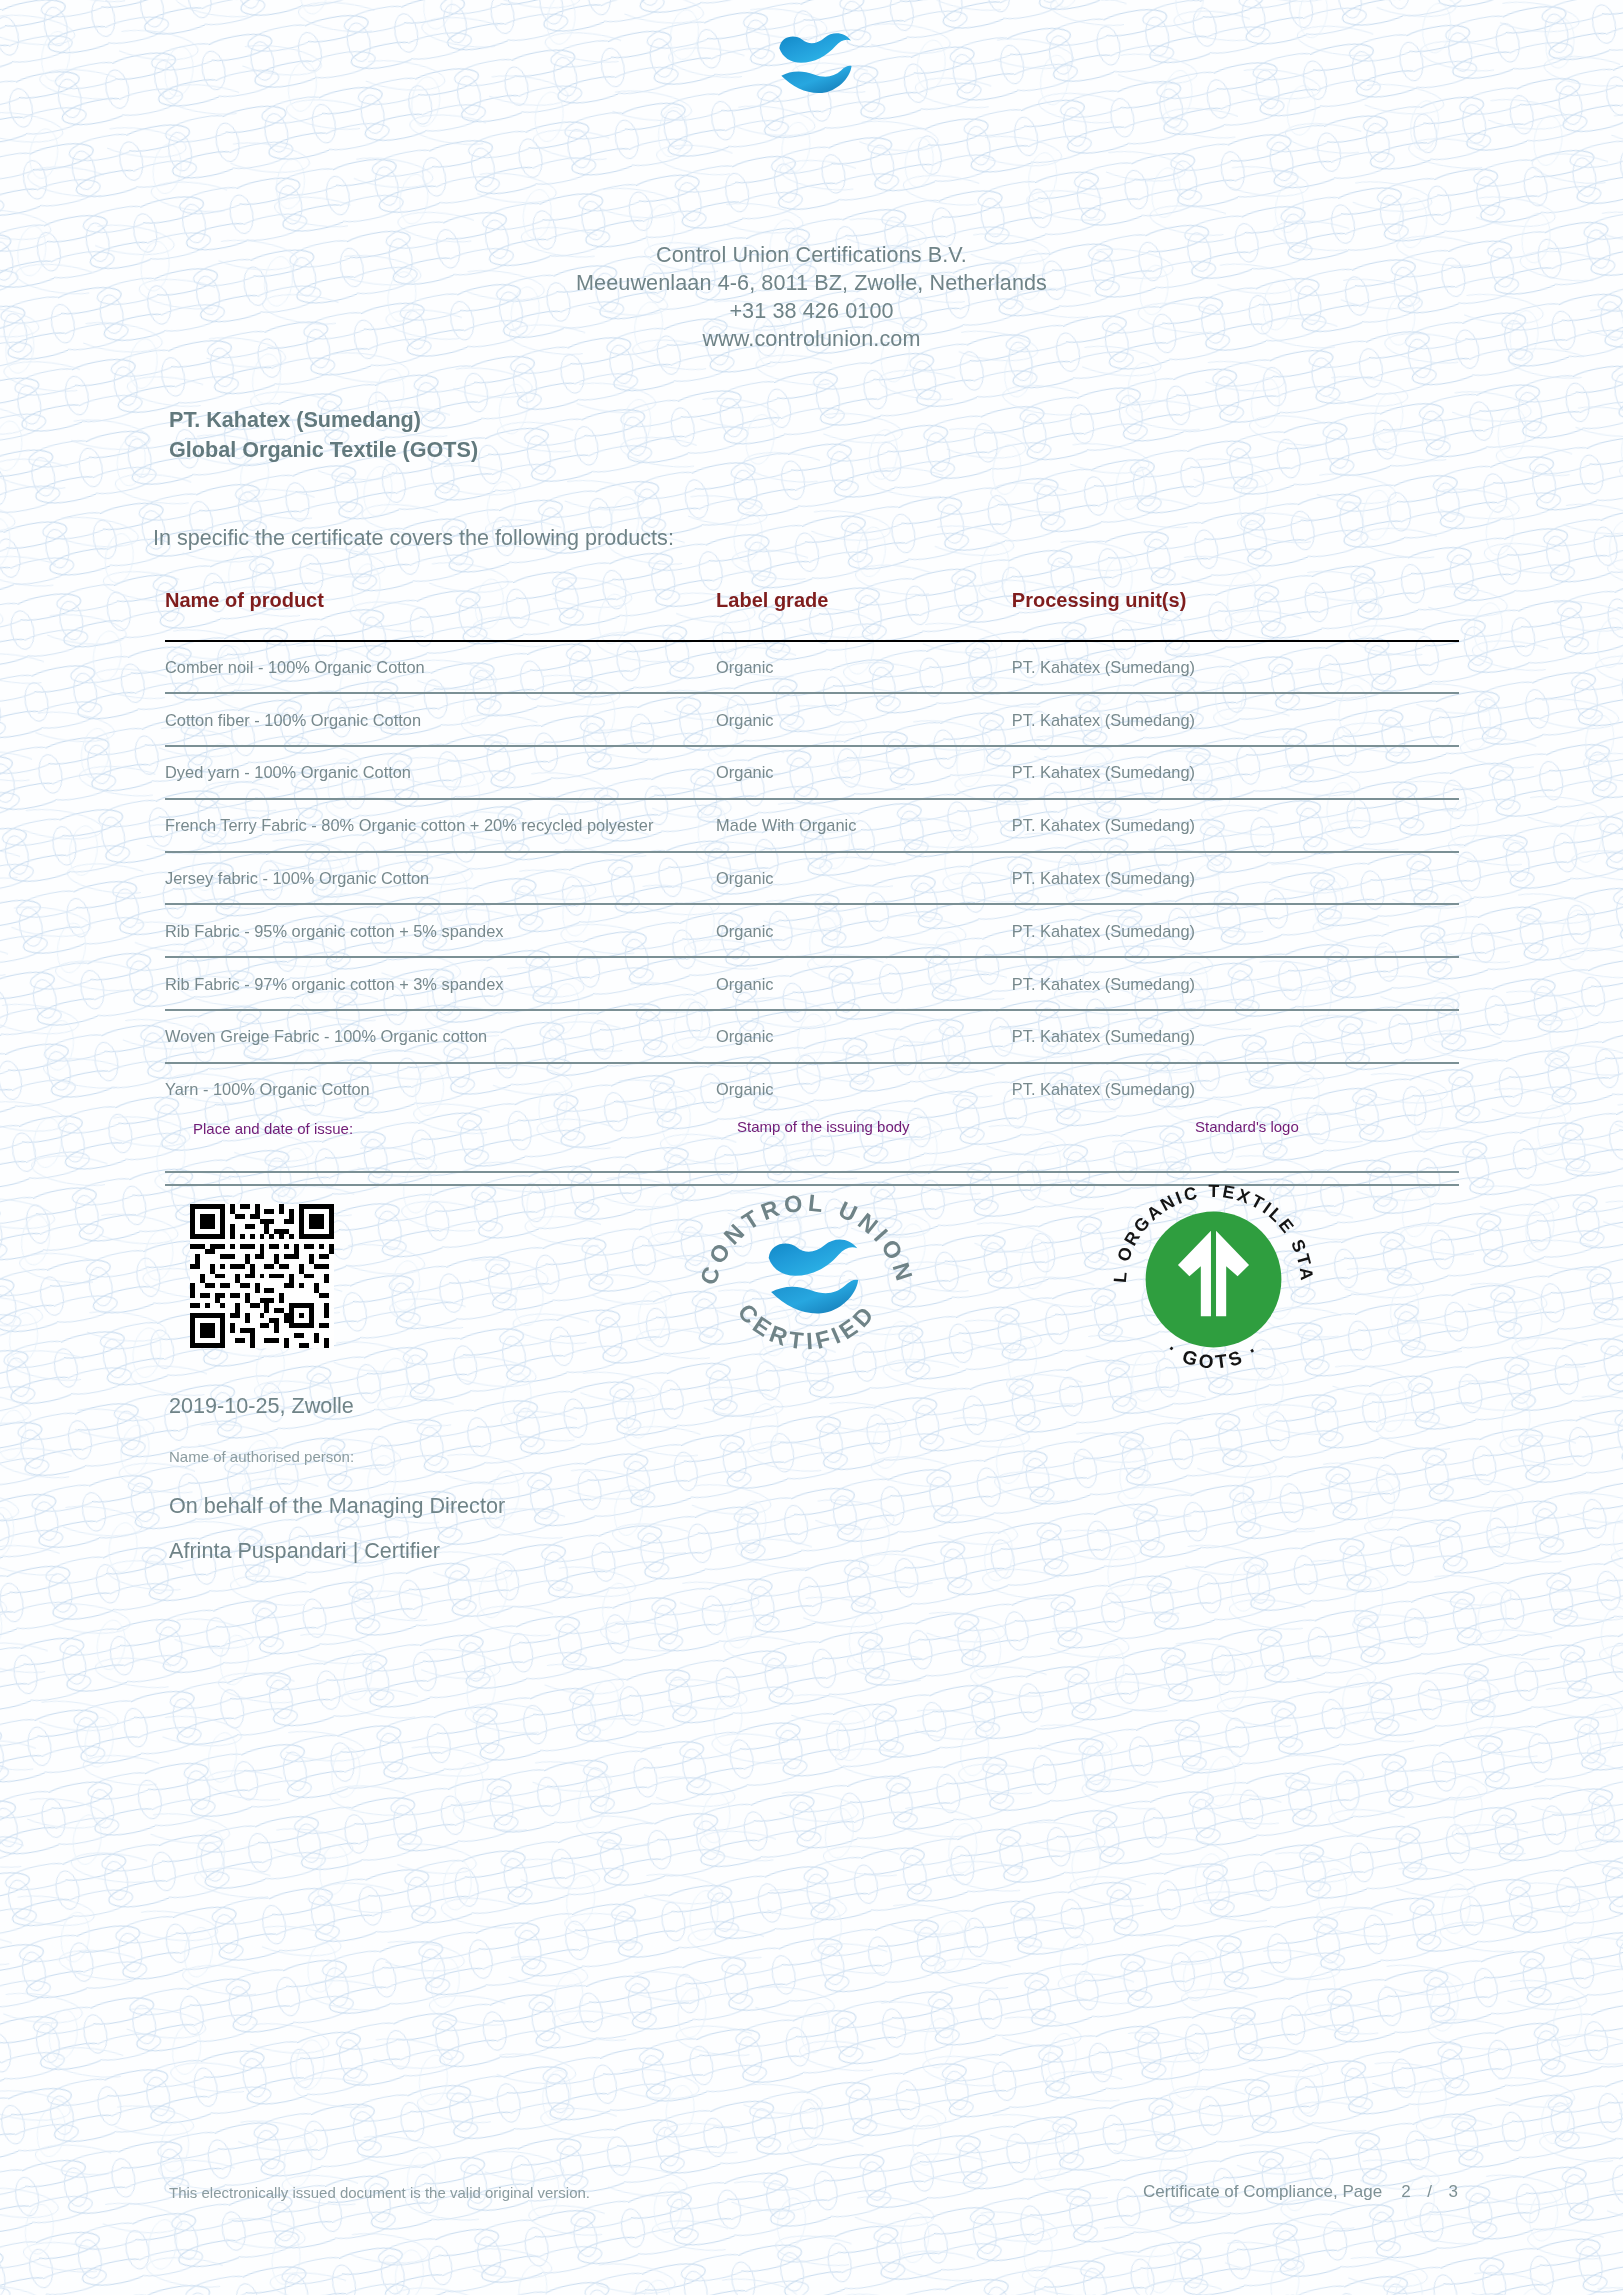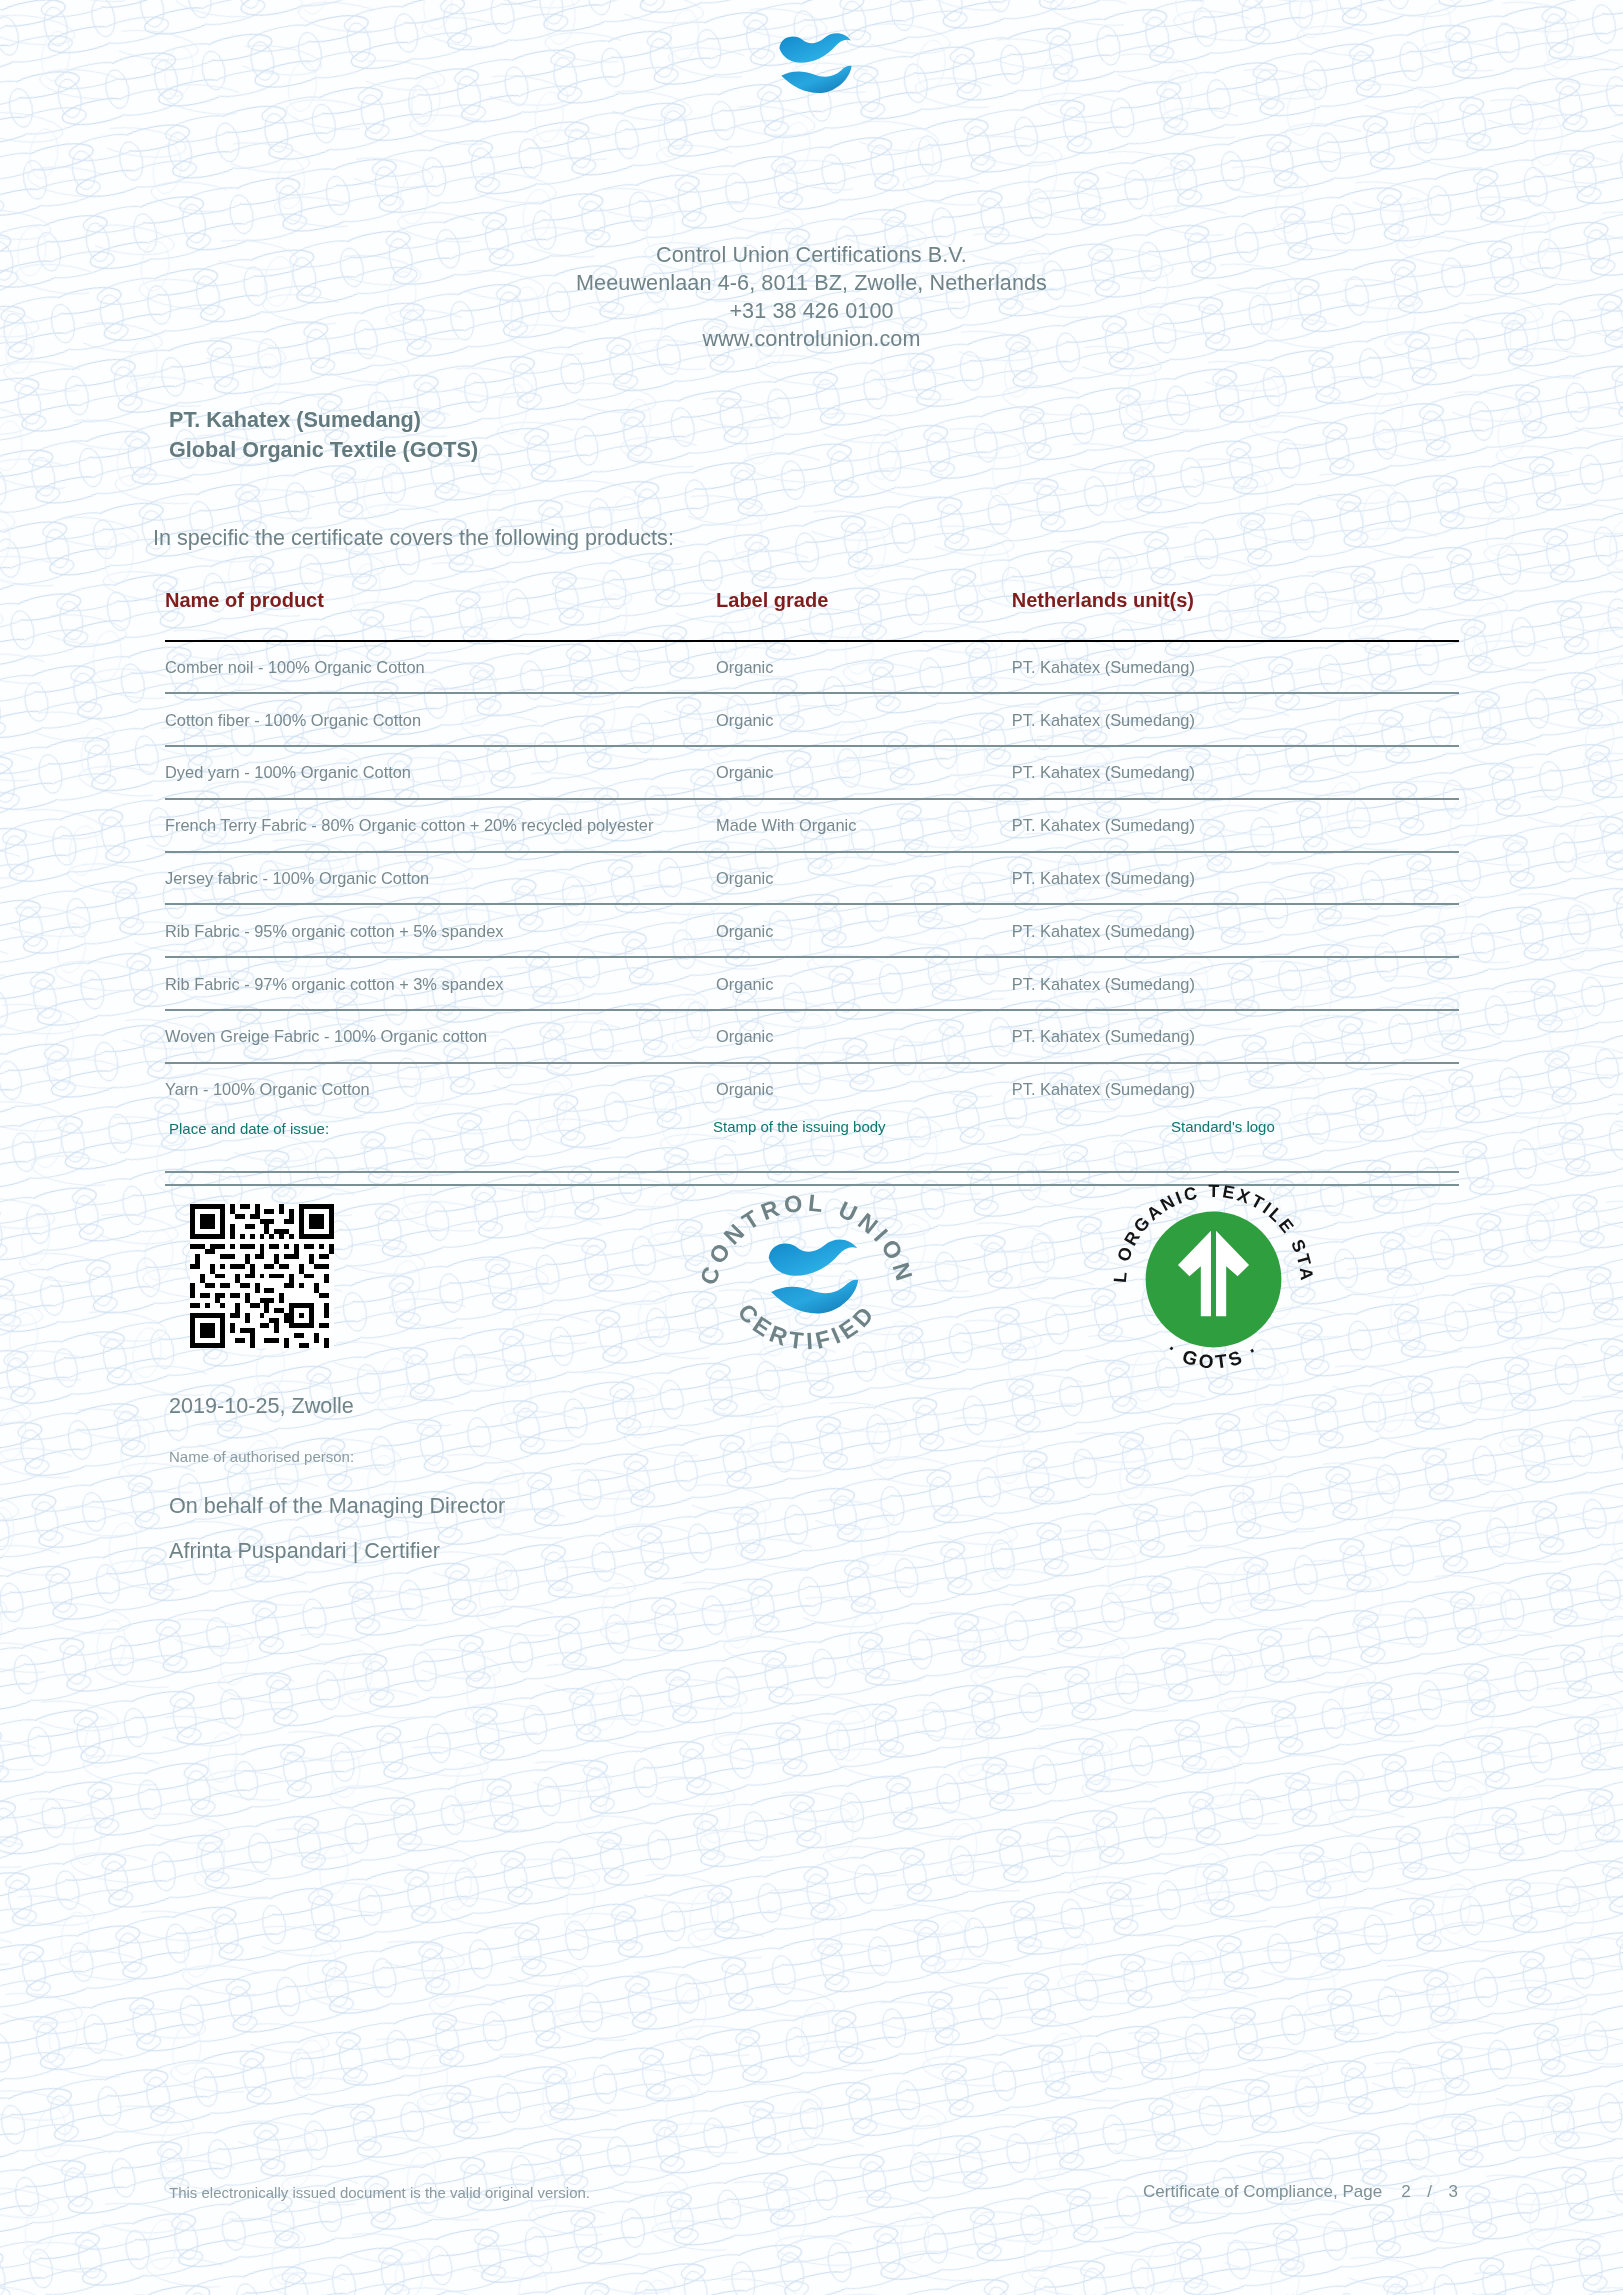--- a/index.html
+++ b/index.html
@@ -105,21 +105,22 @@
     left: 165px;
     width: 1294px;
     height: 2px;
     background: #7b9095;
   }
 
   
   .sig-label {
     position: absolute;
     font-size: 15px;
-    color: #0f766e;
+    color: #701a75;
+    margin-left: 24px;
   }
   .lbl-place  { left: 169px;  top: 1120px; }
   .lbl-stamp  { left: 713px; top: 1118px; }
   .lbl-logo   { left: 1171px; top: 1118px; text-align: center; }
 
   .qr {
     position: absolute;
     left: 190px;
     top: 1204px;
     width: 144px;
@@ -250,21 +251,21 @@
       <div class="bold">Global Organic Textile (GOTS)</div>
     </div>
 
     <div class="intro-line">In specific the certificate covers the following products:</div>
 
     <table class="product-table">
       <thead>
         <tr>
           <th class="col-name">Name of product</th>
           <th class="col-grade">Label grade</th>
-          <th class="col-unit">Netherlands unit(s)</th>
+          <th class="col-unit">Processing unit(s)</th>
         </tr>
       </thead>
       <tbody id="table-body">
           <tr class="first-row">
             <td class="col-name">Comber noil - 100% Organic Cotton</td>
             <td class="col-grade">Organic</td>
             <td class="col-unit">PT. Kahatex (Sumedang)</td>
           </tr>
           <tr>
             <td class="col-name">Cotton fiber - 100% Organic Cotton</td>

